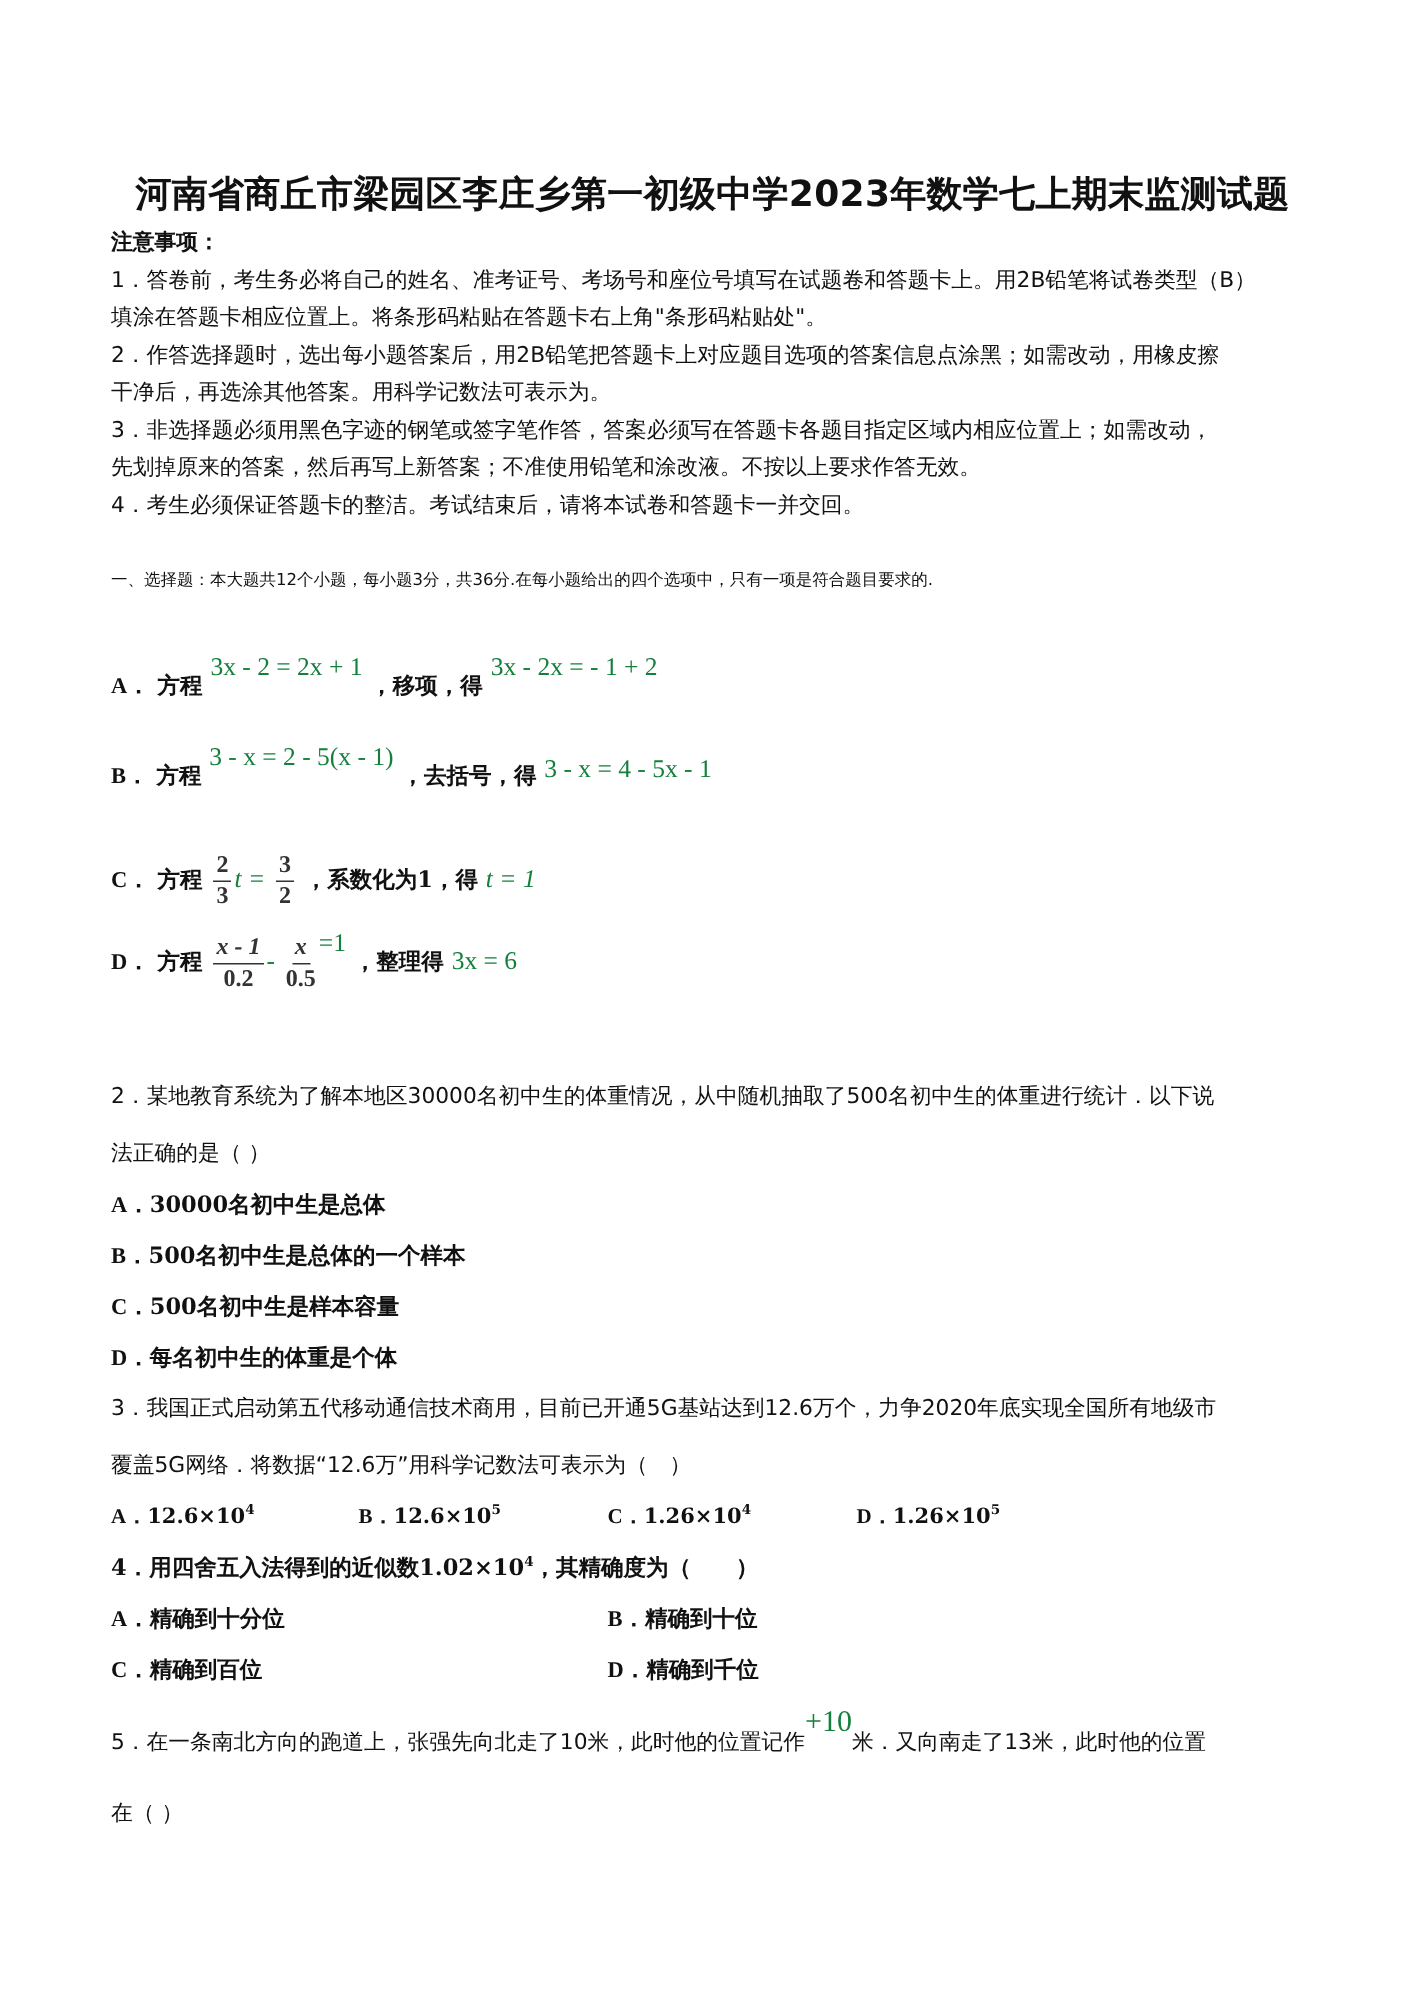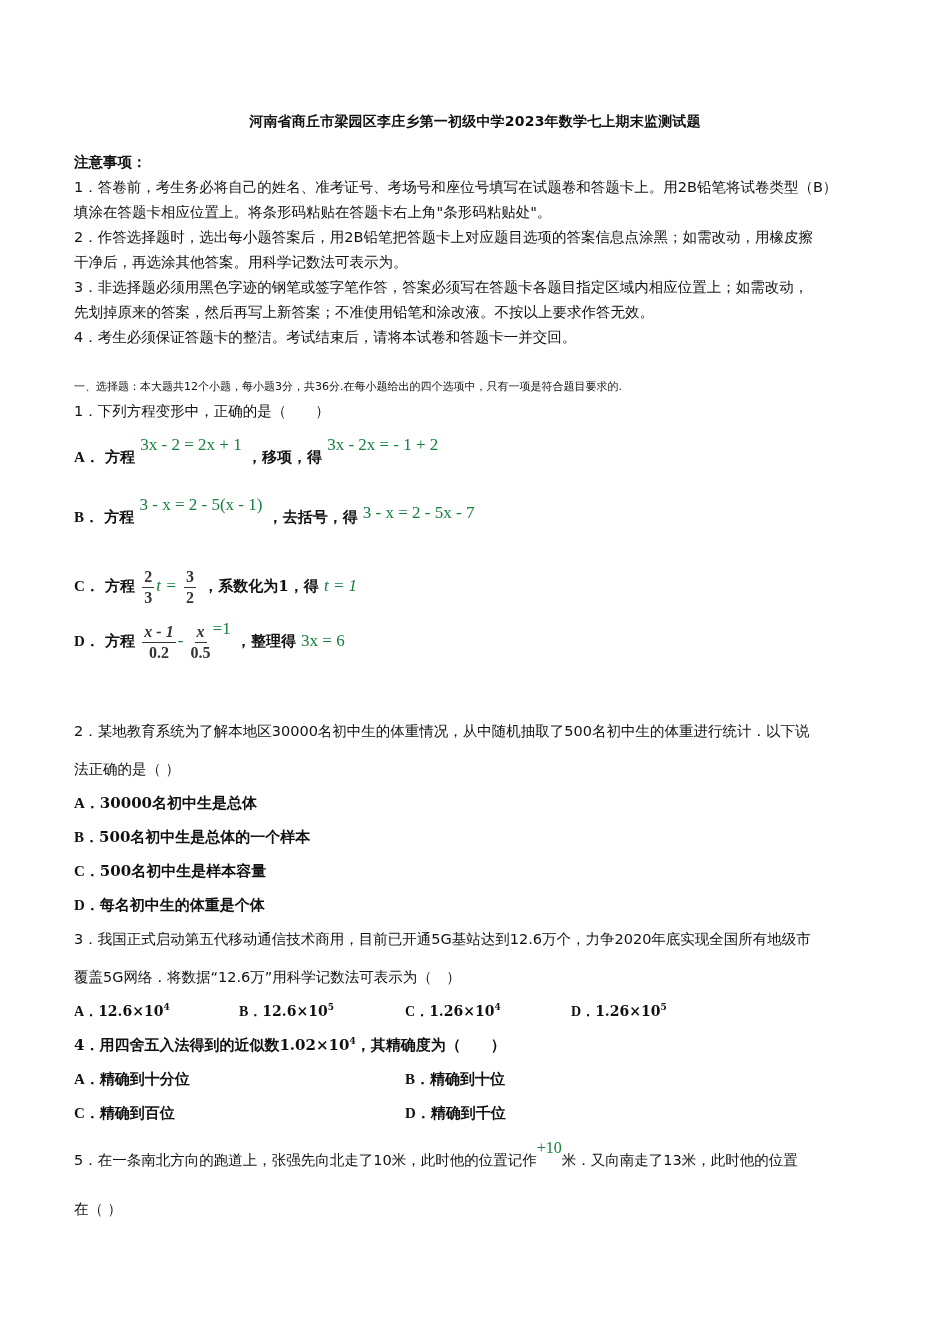--- a/index.html
+++ b/index.html
@@ -1,21 +1,21 @@
 <!DOCTYPE html>
 <html><head>
 <meta charset="utf-8">
 <style>
   html, body { margin: 0; padding: 0; background: #ffffff; }
   body { width: 950px; height: 1344px; position: relative; overflow: hidden;
          font-family: "DejaVu Serif", "Liberation Serif", serif; color: #111; }
   .page { position: absolute; left: 0; top: 0; width: 950px; height: 1344px; background: #fff; }
   .line { position: absolute; left: 46px; white-space: nowrap; font-size: 15px; line-height: 20px; margin-left: 28px; }
   .title { position: absolute; left: 0; width: 950px; top: 113px; text-align: center;
-           font-family: "DejaVu Sans", "Liberation Sans", sans-serif; font-weight: bold; font-size: 14px; letter-spacing: 0.2px; }
+           font-family: "DejaVu Sans", "Liberation Sans", sans-serif; font-weight: bold; font-size: 24px; letter-spacing: 0.2px; }
   .notice { font-family: "DejaVu Sans", "Liberation Sans", sans-serif; font-size: 14.5px; }
   .bold { font-weight: bold; }
   .math { font-family: "Liberation Serif", "DejaVu Serif", serif; font-weight: normal; font-size: 17px; color: #15803d; }
   .math-up { position: relative; top: -12px; }
   .frac { display: inline-flex; flex-direction: column; align-items: center; vertical-align: middle;
           font-family: "Liberation Serif", serif; font-size: 16px; color: #333; margin: 0 2px; }
   .frac .num { border-bottom: 1px solid #333; padding: 0 2px; line-height: 20px; }
   .frac .den { line-height: 20px; }
   .opt-label { font-weight: bold; font-family: "Liberation Serif", serif; }
   sup { font-size: 9px; vertical-align: super; line-height: 0; }
@@ -31,36 +31,35 @@
   <div class="line notice" style="top:177px">1．答卷前，考生务必将自己的姓名、准考证号、考场号和座位号填写在试题卷和答题卡上。用2B铅笔将试卷类型（B）</div>
   <div class="line notice" style="top:202px">填涂在答题卡相应位置上。将条形码粘贴在答题卡右上角"条形码粘贴处"。</div>
   <div class="line notice" style="top:227px">2．作答选择题时，选出每小题答案后，用2B铅笔把答题卡上对应题目选项的答案信息点涂黑；如需改动，用橡皮擦</div>
   <div class="line notice" style="top:252px">干净后，再选涂其他答案。用科学记数法可表示为。</div>
   <div class="line notice" style="top:277px">3．非选择题必须用黑色字迹的钢笔或签字笔作答，答案必须写在答题卡各题目指定区域内相应位置上；如需改动，</div>
   <div class="line notice" style="top:302px">先划掉原来的答案，然后再写上新答案；不准使用铅笔和涂改液。不按以上要求作答无效。</div>
   <div class="line notice" style="top:327px">4．考生必须保证答题卡的整洁。考试结束后，请将本试卷和答题卡一并交回。</div>
 
   <div class="line notice" style="top:377px; font-size:11px">一、选择题：本大题共12个小题，每小题3分，共36分.在每小题给出的四个选项中，只有一项是符合题目要求的.</div>
 
-  <div class="line notice" style="top:401px">1．下列方程变形中，正确的是（　　）</div>
 
   <div class="line bold" style="top:447px">
     <span class="opt-label">A．</span>
     <span>方程</span>
     <span class="math math-up">3x - 2 = 2x + 1</span>
     <span>，移项，得</span>
     <span class="math math-up">3x - 2x = - 1 + 2</span>
   </div>
 
   <div class="line bold" style="top:507px">
     <span class="opt-label">B．</span>
     <span>方程</span>
     <span class="math math-up">3 - x = 2 - 5(x - 1)</span>
     <span>，去括号，得</span>
-    <span class="math" style="position:relative;top:-4px">3 - x = 2 - 5x - 7</span>
+    <span class="math" style="position:relative;top:-4px">3 - x = 4 - 5x - 1</span>
   </div>
 
   <div class="line bold" style="top:566px; line-height:40px">
     <span class="opt-label">C．</span>
     <span>方程</span>
     <span class="frac">
       <span class="num">2</span>
       <span class="den">3</span>
     </span><span class="math" style="font-style:italic">t =</span>
     <span class="frac">
@@ -126,17 +125,17 @@
     <span class="opt-label">B．</span><span>精确到十位</span>
   </div>
   <div class="line bold" style="top:1103px">
     <span class="opt-label">C．</span><span>精确到百位</span>
   </div>
   <div class="line bold" style="top:1103px; left:377px">
     <span class="opt-label">D．</span><span>精确到千位</span>
   </div>
 
   <div class="line notice" style="top:1150px">
-    <span>5．在一条南北方向的跑道上，张强先向北走了10米，此时他的位置记作</span><span class="math math-up" style="font-size:16px">+10</span><span>米．又向南走了13米，此时他的位置</span>
+    <span>5．在一条南北方向的跑道上，张强先向北走了10米，此时他的位置记作</span><span class="math math-up" style="font-size:20px">+10</span><span>米．又向南走了13米，此时他的位置</span>
   </div>
   <div class="line notice" style="top:1199px">在（ ）</div>
 
 </div>
 
 </body></html>

